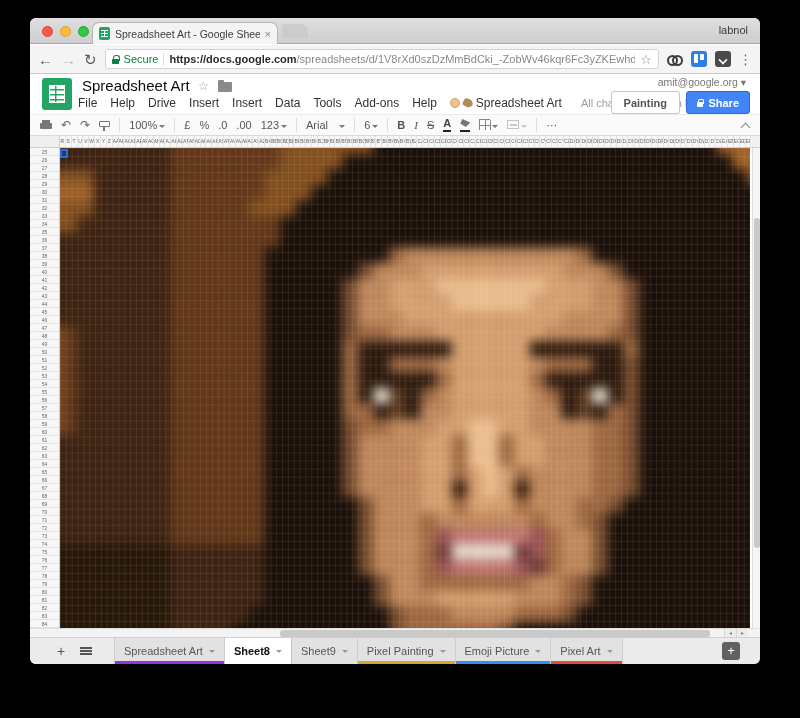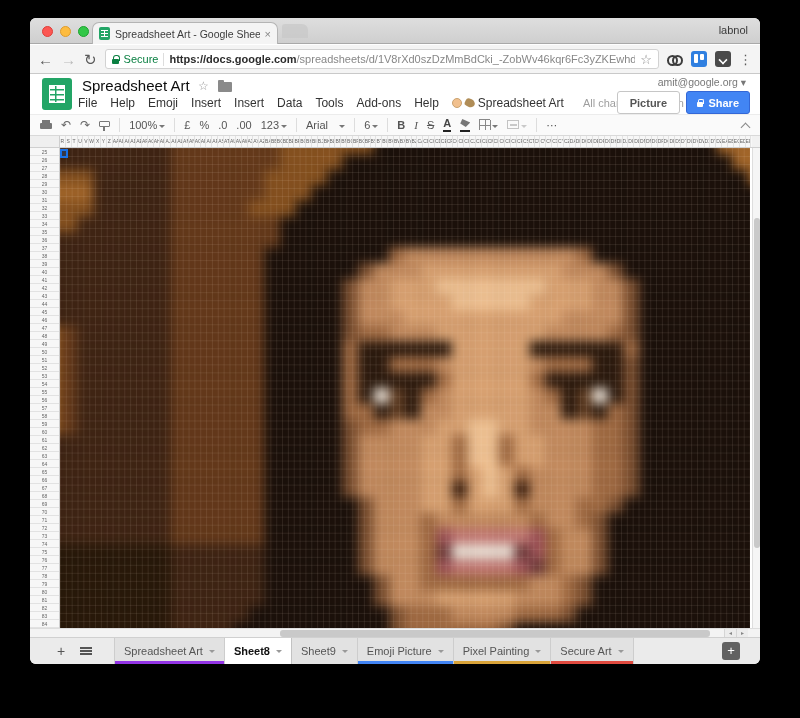--- a/index.html
+++ b/index.html
@@ -206,35 +206,35 @@
 
   <div id="docbar">
     <div id="sheets-logo"></div>
     <span id="doc-title">Spreadsheet Art</span>
     <span id="title-star">☆</span>
     <span id="folder-icon"></span>
     <span id="account-email">amit@google.org ▾</span>
     <div id="menubar">
       <span class="menu-item">File</span>
         <span class="menu-item">Help</span>
-        <span class="menu-item">Emoji</span>
+        <span class="menu-item">Drive</span>
         <span class="menu-item">Insert</span>
         <span class="menu-item">Insert</span>
         <span class="menu-item">Data</span>
         <span class="menu-item">Tools</span>
         <span class="menu-item">Add-ons</span>
         <span class="menu-item">Help</span>
         <span id="custom-menu">
         <span class="emoji-face"></span>
         <span class="emoji-brush"></span>
         <span class="menu-item">Spreadsheet Art</span>
       </span>
       <span id="save-status">All changes saved in Drive</span>
     </div>
-    <div id="comments-btn">Picture</div>
+    <div id="comments-btn">Painting</div>
     <div id="share-btn">
       <span class="share-lock"></span>
       <span>Share</span>
     </div>
   </div>
 
   <div id="toolbar">
     <span class="printer"></span>
     <span class="tb-ic">↶</span>
     <span class="tb-ic">↷</span>
@@ -1952,31 +1952,31 @@
         </div>
         <div class="stab active">
           <span>Sheet8</span>
           <span class="caret"></span>
         </div>
         <div class="stab">
           <span>Sheet9</span>
           <span class="caret"></span>
         </div>
         <div class="stab">
+          <span>Pixel Painting</span>
+          <span class="caret"></span>
+          <div class="underline" style="background: rgb(217, 163, 57);"></div>
+        </div>
+        <div class="stab">
           <span>Emoji Picture</span>
           <span class="caret"></span>
           <div class="underline" style="background: rgb(66, 133, 244);"></div>
         </div>
         <div class="stab">
-          <span>Pixel Painting</span>
-          <span class="caret"></span>
-          <div class="underline" style="background: rgb(217, 163, 57);"></div>
-        </div>
-        <div class="stab">
-          <span>Secure Art</span>
+          <span>Pixel Art</span>
           <span class="caret"></span>
           <div class="underline" style="background: rgb(224, 74, 63);"></div>
         </div>
       </div>
   </div>
   <div id="explore-btn">+</div>
 
 </div>
 
 </body></html>

